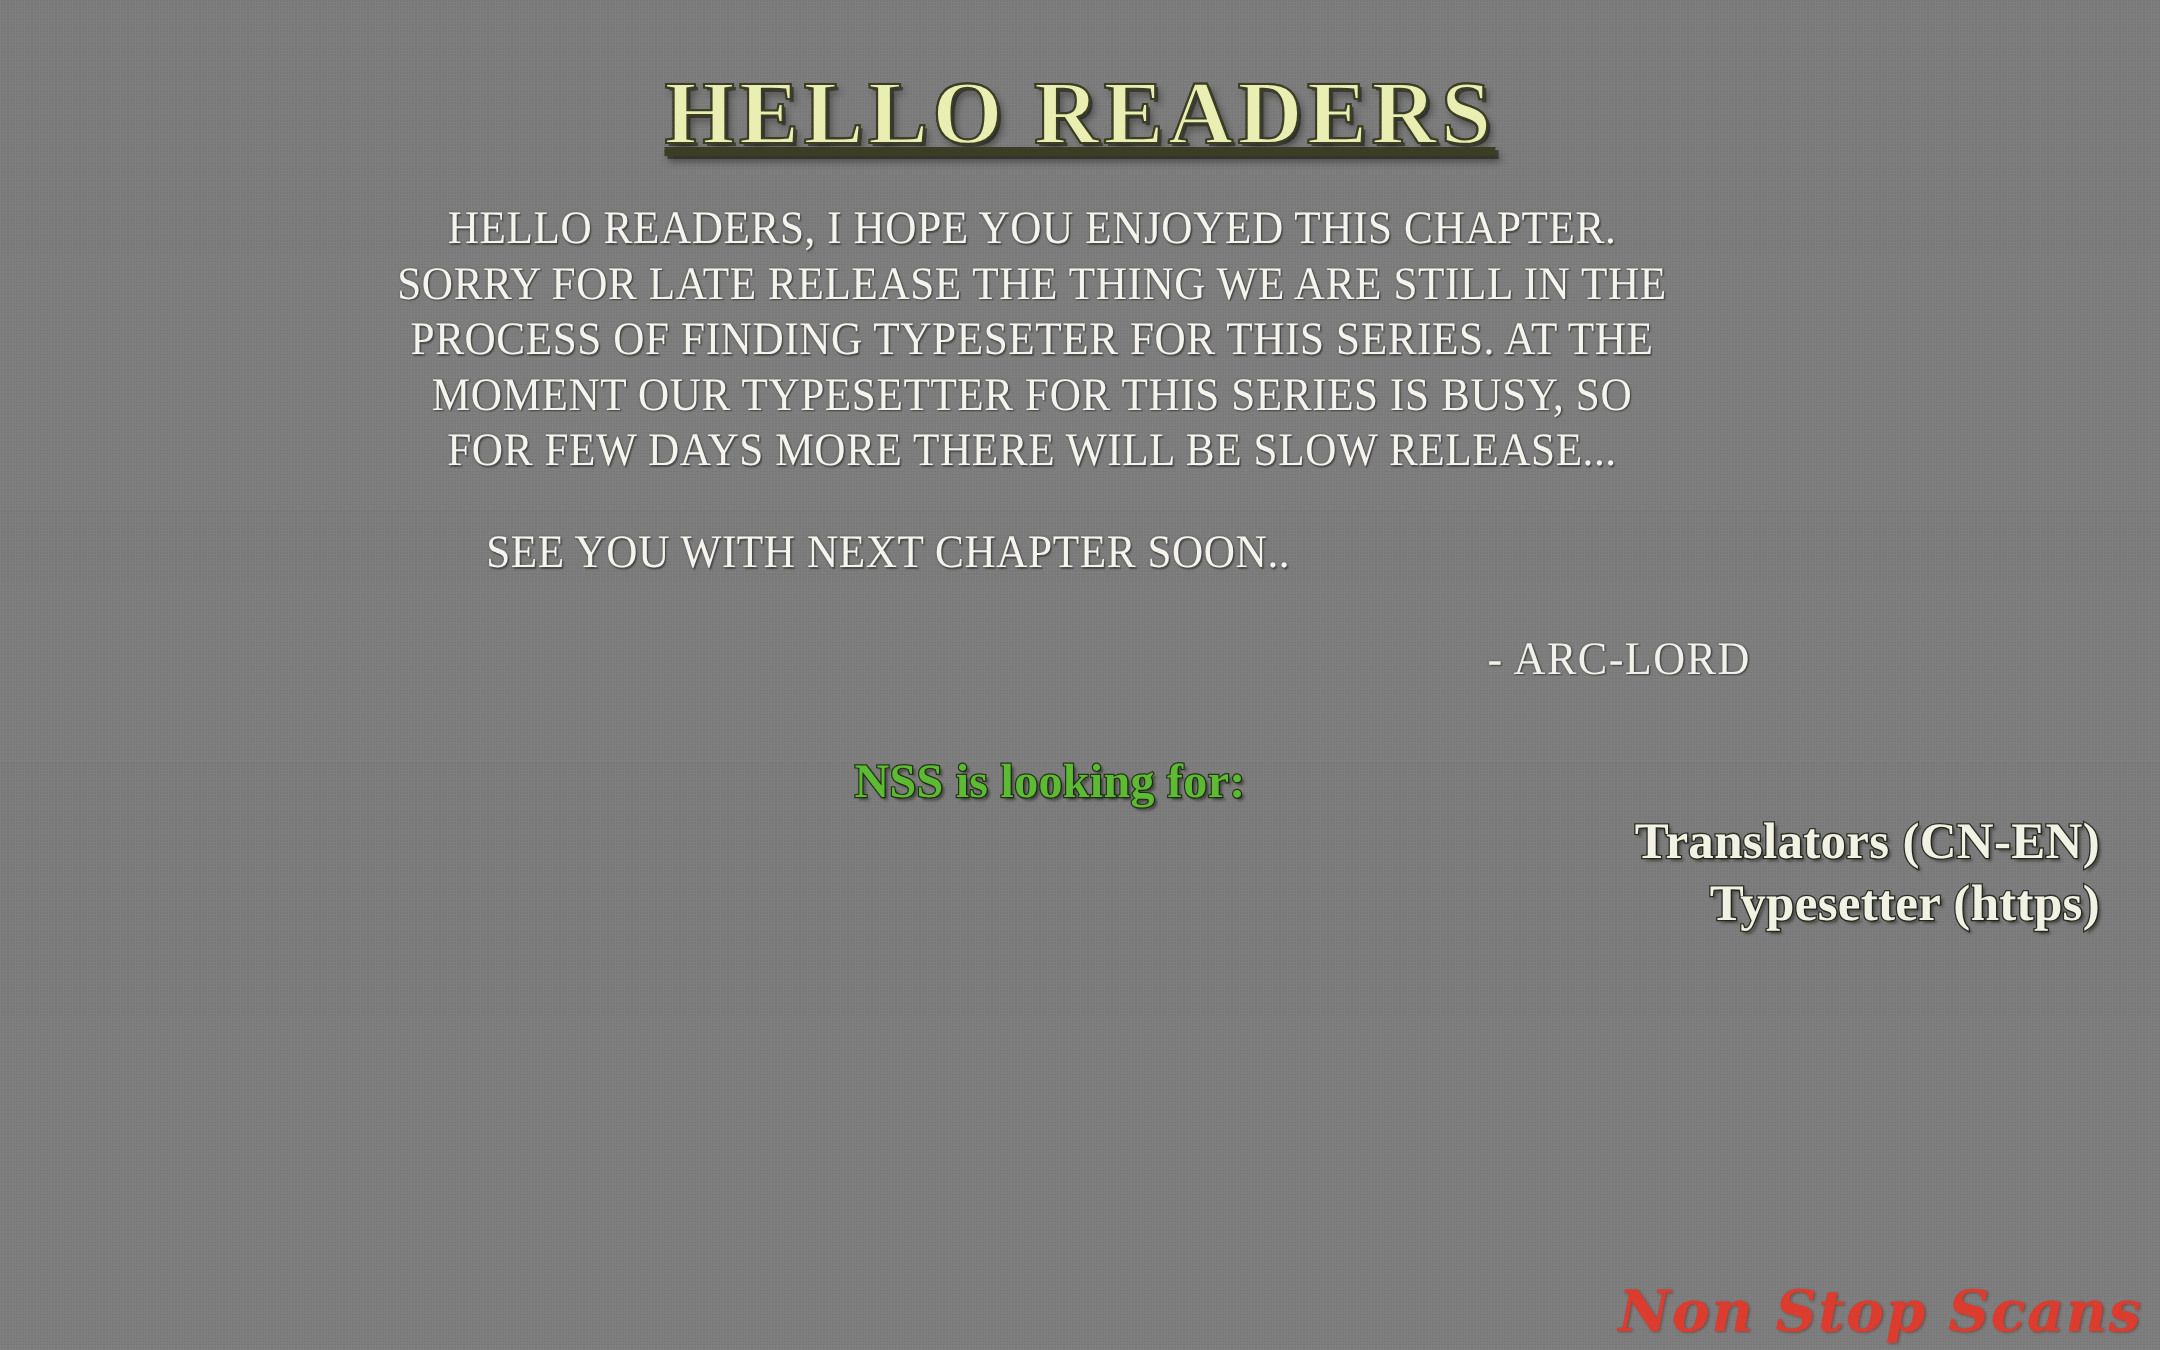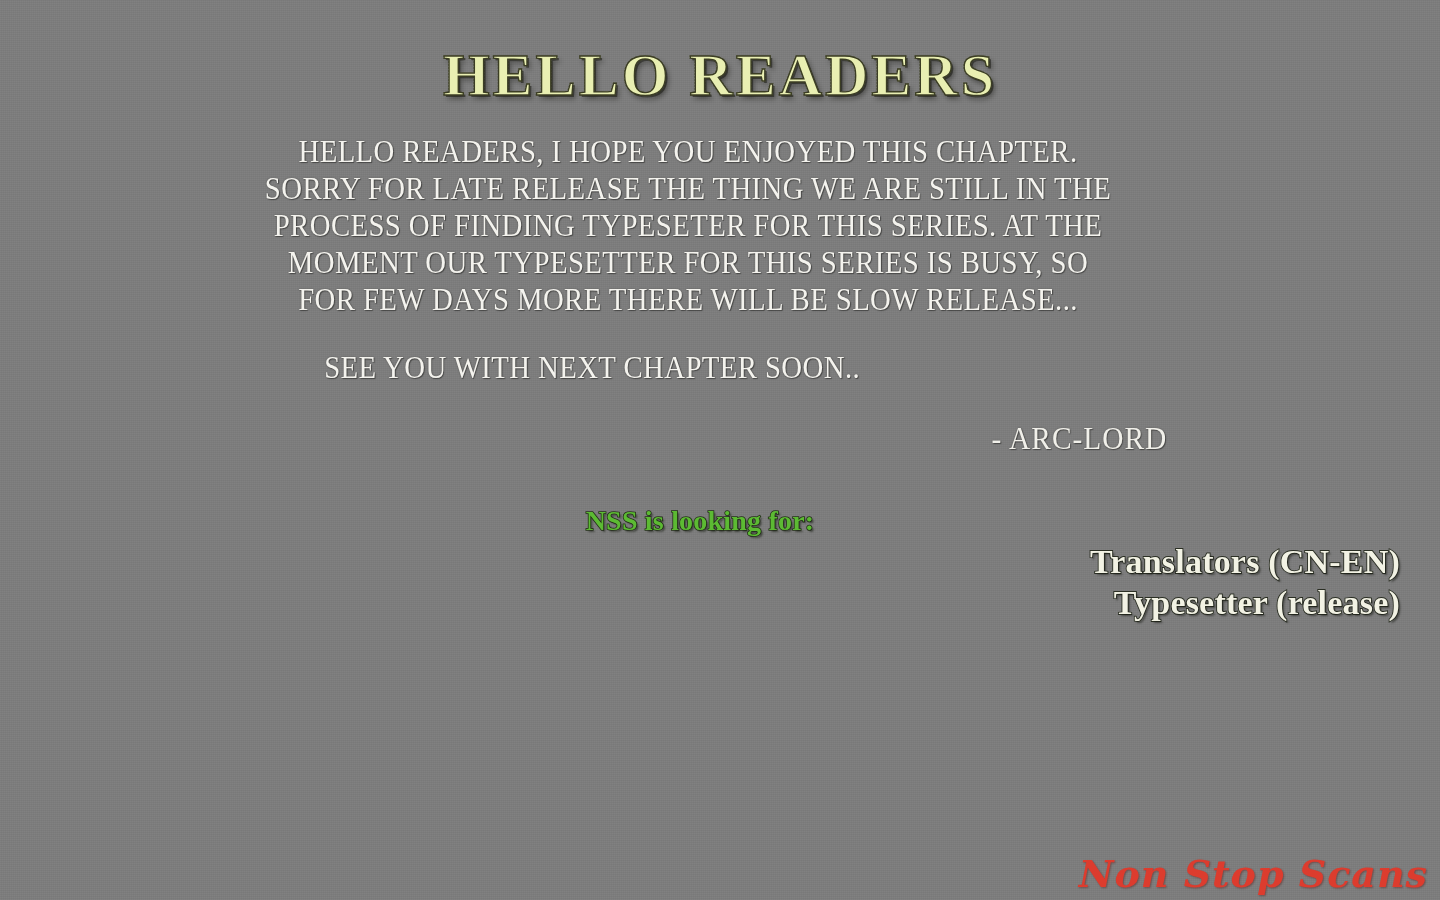--- a/index.html
+++ b/index.html
@@ -48,20 +48,21 @@
         rgba(255,255,255,0.55) 1px,
         rgba(90,95,45,0.38) 1px,
         rgba(90,95,45,0.38) 3px);
     -webkit-background-clip: text;
     background-clip: text;
     -webkit-text-stroke: 1.4px #3b3d24;
     text-shadow:
        2px 2px 0 rgba(25,25,18,0.55),
        3px 4px 5px rgba(20,20,15,0.45);
     padding: 0 4px;
+    text-decoration: underline;
   }
 
   
   #body-block {
     position: absolute;
     top: 133px;
     left: 0;
     width: 1376px;
     text-align: center;
   }
@@ -129,21 +130,21 @@
     font-size: 33px;
     line-height: 41px;
     letter-spacing: 0.2px;
     white-space: nowrap;
   }
   #recruit-head {
     color: #5cba33;
     -webkit-text-stroke: 1.6px #26331a;
     paint-order: stroke fill;
     text-shadow: 2px 2px 2px rgba(25,30,20,0.6);
-    font-size: 28px;
+    font-size: 32px;
   }
   .recruit-role {
     color: #f2f2e4;
     -webkit-text-stroke: 1.8px #2b2f24;
     paint-order: stroke fill;
     text-shadow: 2px 2px 2px rgba(25,28,22,0.55);
     font-size: 34px;
     text-align: right;
   }
 
@@ -206,19 +207,19 @@
     <span id="seeyou-line">SEE YOU WITH NEXT CHAPTER SOON..</span>
   </div>
 
   <div id="signature-block">
     <span id="signature-text">- ARC-LORD</span>
   </div>
 
   <div id="recruit-block">
     <div class="recruit-line" id="recruit-head">NSS is looking for:</div>
     <div class="recruit-line recruit-role">Translators (CN-EN)</div>
-    <div class="recruit-line recruit-role">Typesetter (release)</div>
+    <div class="recruit-line recruit-role">Typesetter (https)</div>
   </div>
 
 
   <div id="watermark">Non Stop Scans</div>
 
 </div>
 
 </body></html>

